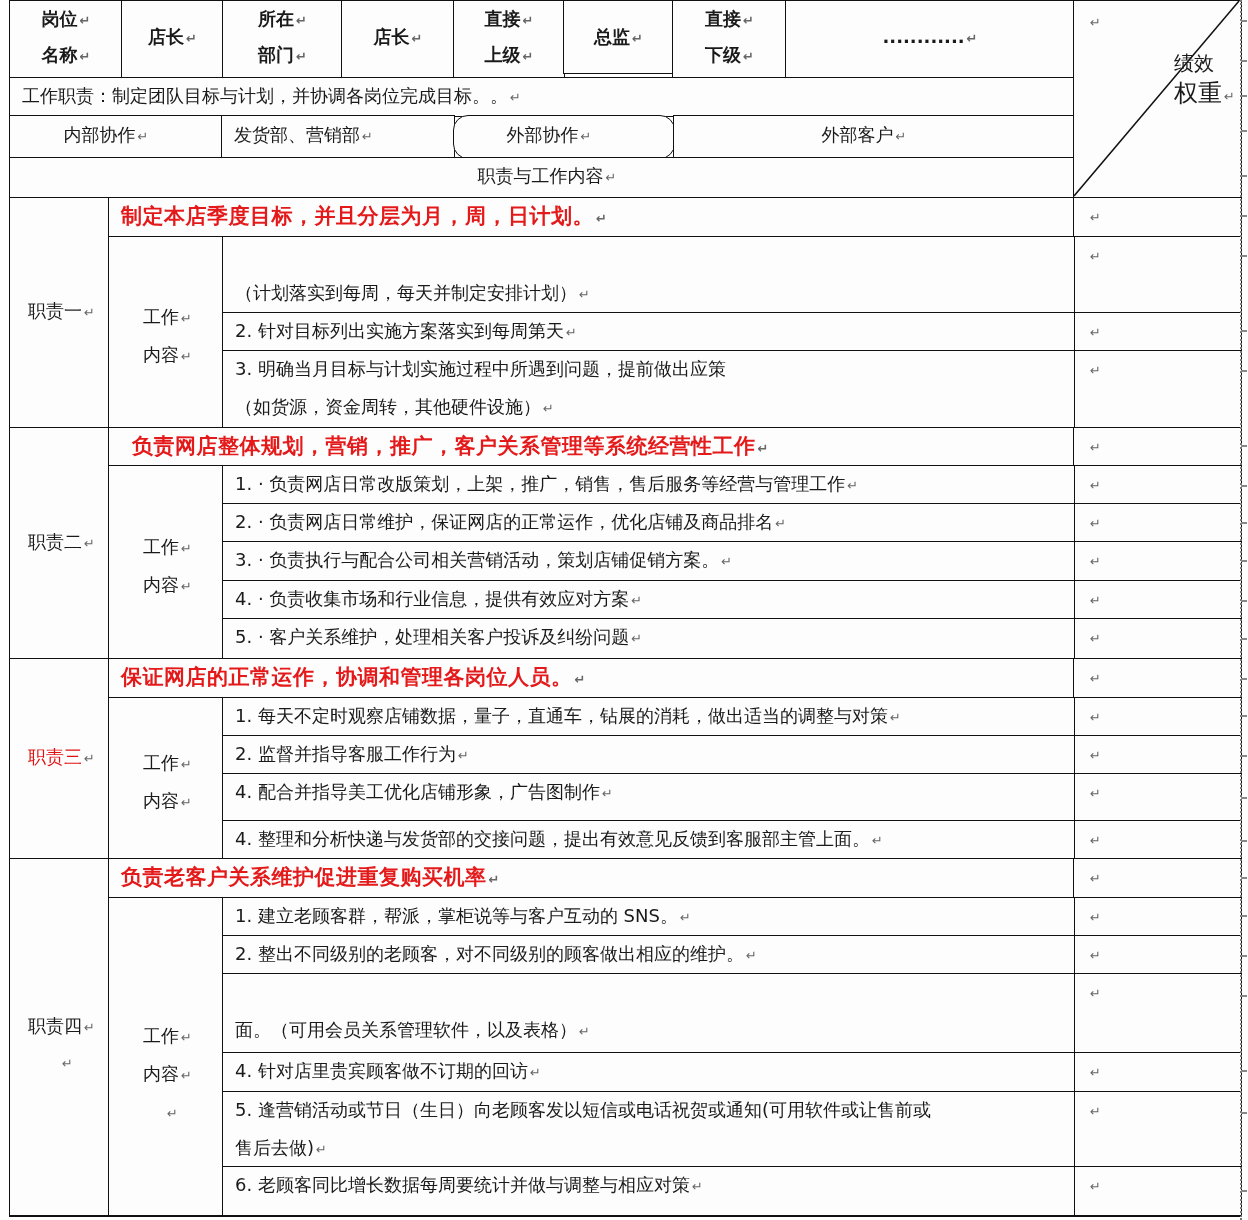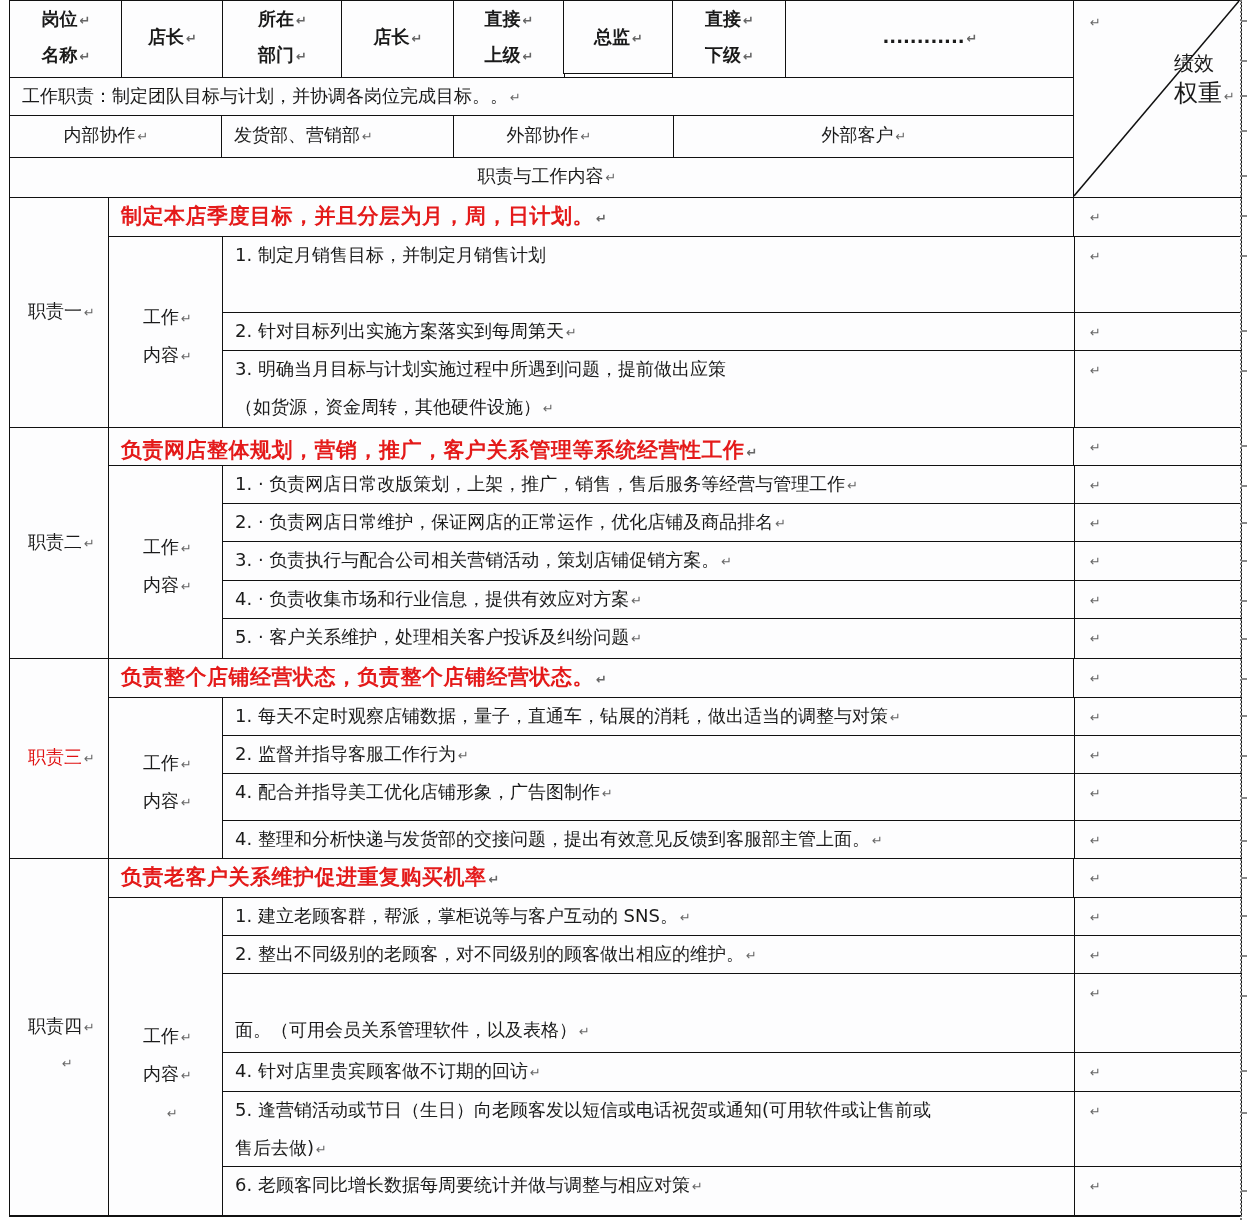--- a/index.html
+++ b/index.html
@@ -48,21 +48,21 @@
     </div>
     <div class="cell" style="left: 9px; top: 77px; width: 1065.5px; height: 39.5px;">
       <span class="t " style="left: 12px; top: 8px;"><span>工作职责：制定团队目标与计划，并协调各岗位完成目标。。</span><span class="mark">↵</span></span>
     </div>
     <div class="cell" style="left: 9px; top: 115px; width: 213.5px; height: 43.5px;">
       <span class="t " style="left: 96px; top: 9px; transform: translateX(-50%);"><span>内部协作</span><span class="mark">↵</span></span>
     </div>
     <div class="cell" style="left: 221px; top: 115px; width: 233.5px; height: 43.5px;">
       <span class="t " style="left: 12px; top: 9px;"><span>发货部、营销部</span><span class="mark">↵</span></span>
     </div>
-    <div class="cell" style="left: 453px; top: 115px; width: 221.5px; height: 43.5px;">
+    <div class="cell" style="left: 453px; top: 115px; width: 221.5px; height: 43.5px; border-radius: 15px;">
       <span class="t " style="left: 95px; top: 9px; transform: translateX(-50%);"><span>外部协作</span><span class="mark">↵</span></span>
     </div>
     <div class="cell" style="left: 673px; top: 115px; width: 401.5px; height: 43.5px;">
       <span class="t " style="left: 190px; top: 9px; transform: translateX(-50%);"><span>外部客户</span><span class="mark">↵</span></span>
     </div>
     <div class="cell" style="left: 9px; top: 157px; width: 1065.5px; height: 41.5px;">
       <span class="t " style="left: 537px; top: 8px; transform: translateX(-50%);"><span>职责与工作内容</span><span class="mark">↵</span></span>
     </div>
     <div class="cell" style="left: 1073px; top: 0px; width: 168.5px; height: 198.5px;">
       <span class="t mark" style="left: 14px; top: 12px;"><span>↵</span></span>
@@ -88,34 +88,34 @@
     <div class="cell" style="left: 1073px; top: 236px; width: 168.5px; height: 77.5px;">
       <span class="t " style="left: 14px; top: 8px;"><span></span><span class="mark">↵</span></span>
     </div>
     <div class="cell" style="left: 1073px; top: 312px; width: 168.5px; height: 39.5px;">
       <span class="t " style="left: 14px; top: 8px;"><span></span><span class="mark">↵</span></span>
     </div>
     <div class="cell" style="left: 1073px; top: 350px; width: 168.5px; height: 78.5px;">
       <span class="t " style="left: 14px; top: 8px;"><span></span><span class="mark">↵</span></span>
     </div>
     <div class="cell" style="left: 222px; top: 236px; width: 852.5px; height: 77.5px;">
-      <span class="t " style="left: 12px; top: 8px;"><span>1. 制定月销售目标，并制定月销售计划</span></span>
+      <span class="t " style="left: 12px; top: 46px;"><span>（计划落实到每周，每天并制定安排计划）</span><span class="mark">↵</span></span>
     </div>
     <div class="cell" style="left: 222px; top: 312px; width: 852.5px; height: 39.5px;">
       <span class="t " style="left: 12px; top: 8px;"><span>2. 针对目标列出实施方案落实到每周第天</span><span class="mark">↵</span></span>
     </div>
     <div class="cell" style="left: 222px; top: 350px; width: 852.5px; height: 78.5px;">
       <span class="t " style="left: 12px; top: 8px; text-align: center;"><span>3. 明确当月目标与计划实施过程中所遇到问题，提前做出应策</span></span>
       <span class="t " style="left: 12px; top: 46px;"><span>（如货源，资金周转，其他硬件设施）</span><span class="mark">↵</span></span>
     </div>
     <div class="cell" style="left: 9px; top: 427px; width: 100.5px; height: 232.5px;">
       <span class="t " style="left: 18px; top: 103.5px;"><span>职责二</span><span class="mark">↵</span></span>
     </div>
     <div class="cell" style="left: 108px; top: 427px; width: 966.5px; height: 39.5px;">
-      <span class="t redtitle" style="left: 12px; top: 6px; line-height: 32px;"><span>负责网店整体规划，营销，推广，客户关系管理等系统经营性工作</span><span class="mark">↵</span></span>
+      <span class="t redtitle" style="left: 23px; top: 6px; line-height: 24px;"><span>负责网店整体规划，营销，推广，客户关系管理等系统经营性工作</span><span class="mark">↵</span></span>
     </div>
     <div class="cell" style="left: 108px; top: 465px; width: 115.5px; height: 194.5px;">
       <span class="t " style="left: 34px; top: 70.5px;"><span>工作</span><span class="mark">↵</span></span>
       <span class="t " style="left: 34px; top: 108.5px;"><span>内容</span><span class="mark">↵</span></span>
     </div>
     <div class="cell" style="left: 1073px; top: 427px; width: 168.5px; height: 39.5px;">
       <span class="t " style="left: 14px; top: 8px;"><span></span><span class="mark">↵</span></span>
     </div>
     <div class="cell" style="left: 1073px; top: 465px; width: 168.5px; height: 39.5px;">
       <span class="t " style="left: 14px; top: 8px;"><span></span><span class="mark">↵</span></span>
@@ -144,21 +144,21 @@
     <div class="cell" style="left: 222px; top: 580px; width: 852.5px; height: 39.5px;">
       <span class="t " style="left: 12px; top: 8px;"><span>4. · 负责收集市场和行业信息，提供有效应对方案</span><span class="mark">↵</span></span>
     </div>
     <div class="cell" style="left: 222px; top: 618px; width: 852.5px; height: 41.5px;">
       <span class="t " style="left: 12px; top: 8px;"><span>5. · 客户关系维护，处理相关客户投诉及纠纷问题</span><span class="mark">↵</span></span>
     </div>
     <div class="cell" style="left: 9px; top: 658px; width: 100.5px; height: 201.5px;">
       <span class="t red" style="left: 18px; top: 88px;"><span>职责三</span><span class="mark">↵</span></span>
     </div>
     <div class="cell" style="left: 108px; top: 658px; width: 966.5px; height: 40.5px;">
-      <span class="t redtitle" style="left: 12px; top: 6px; line-height: 24px;"><span>负责整个店铺经营状态，负责整个店铺经营状态。</span><span class="mark">↵</span></span>
+      <span class="t redtitle" style="left: 12px; top: 6px; line-height: 24px;"><span>保证网店的正常运作，协调和管理各岗位人员。</span><span class="mark">↵</span></span>
     </div>
     <div class="cell" style="left: 108px; top: 697px; width: 115.5px; height: 162.5px;">
       <span class="t " style="left: 34px; top: 54.5px;"><span>工作</span><span class="mark">↵</span></span>
       <span class="t " style="left: 34px; top: 92.5px;"><span>内容</span><span class="mark">↵</span></span>
     </div>
     <div class="cell" style="left: 1073px; top: 658px; width: 168.5px; height: 40.5px;">
       <span class="t " style="left: 14px; top: 8px;"><span></span><span class="mark">↵</span></span>
     </div>
     <div class="cell" style="left: 1073px; top: 697px; width: 168.5px; height: 39.5px;">
       <span class="t " style="left: 14px; top: 8px;"><span></span><span class="mark">↵</span></span>

